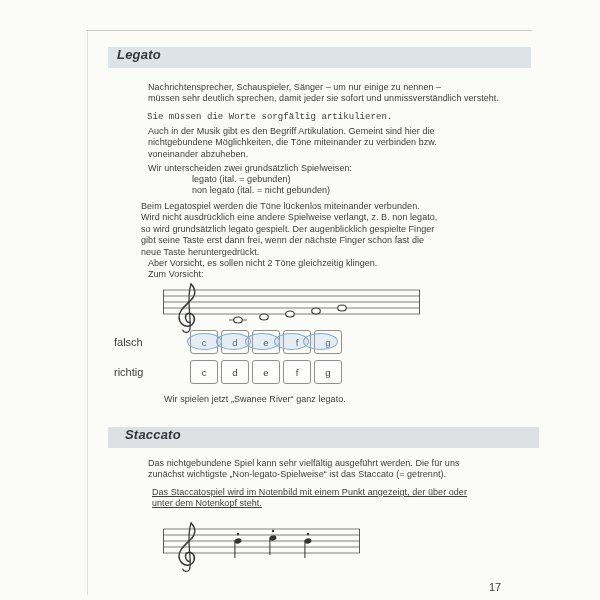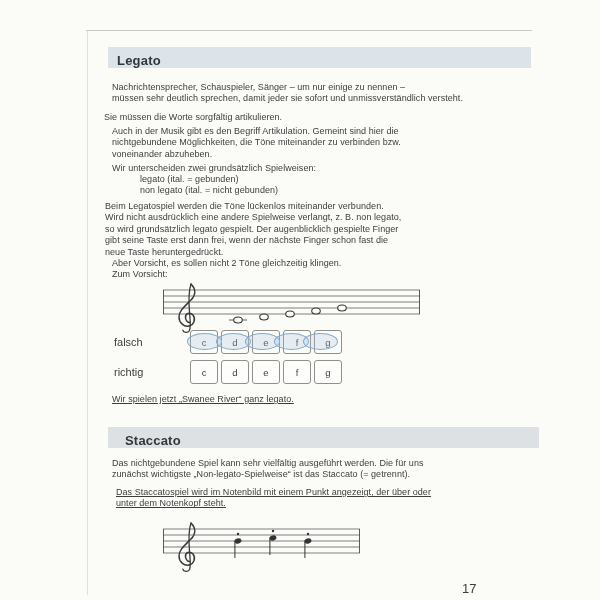--- a/index.html
+++ b/index.html
@@ -2,57 +2,57 @@
 <html><head>
 <meta charset="utf-8">
 <style>
   html,body{margin:0;padding:0;}
   body{
     width:600px;height:600px;position:relative;overflow:hidden;
     background:#fbfbf8;
     font-family:"Liberation Sans",sans-serif;color:#3d3d3d;
   }
   .abs{position:absolute;}
-  .para{font-size:9px;line-height:11.4px;white-space:pre-line;letter-spacing:0.05px;}
-  .hbar{width:414px;height:21px;display:flex;align-items:flex-end;padding-left:9px;}
+  .para{font-size:9px;line-height:11.4px;white-space:pre-line;letter-spacing:0.05px;margin-left:36px;}
+  .hbar{width:414px;height:21px;display:flex;align-items:flex-start;padding-left:9px;font-style:italic;}
   .hbar span{font-size:13px;font-weight:bold;color:#33373c;letter-spacing:0.2px;}
   .edge{background:#c9c9c5;}
   .krow{display:flex;gap:3px;}
   .key{
     width:26px;height:22px;border:1px solid #8f8f8c;border-radius:3px;
     background:#fdfdfb;display:flex;align-items:center;justify-content:center;
     font-size:9.5px;color:#3d3d3d;
   }
   .oval{
     position:absolute;width:33px;height:15px;top:3px;
     border:1px solid #86a9c5;border-radius:50%;
     background:rgba(168,197,221,0.28);
   }
   .rowlabel{font-size:11px;}
-  .pagenum{font-size:13px;}
+  .pagenum{font-size:11px;margin-left:27px;}
   svg{display:block;}
 </style>
 </head>
 <body>
 
 <div class="abs edge" style="left:86px;top:30px;width:446px;height:1px;"></div>
 <div class="abs edge" style="left:87px;top:30px;width:1px;height:565px;opacity:0.55;"></div>
 
 <div class="abs hbar" style="left:108px;top:47px;background:#dce4ea;">
   <span>Legato</span>
 </div>
 
 <div class="abs para" style="left:112px;top:82px;">Nachrichtensprecher, Schauspieler, Sänger – um nur einige zu nennen –
 müssen sehr deutlich sprechen, damit jeder sie sofort und unmissverständlich versteht.</div>
-<div class="abs para" style="left:104px;top:112px;">Sie müssen die Worte sorgfältig artikulieren.</div>
+<div class="abs para" style="left:111px;top:112px;font-family:Liberation Mono, monospace;">Sie müssen die Worte sorgfältig artikulieren.</div>
 <div class="abs para" style="left:112px;top:126px;">Auch in der Musik gibt es den Begriff Artikulation. Gemeint sind hier die
 nichtgebundene Möglichkeiten, die Töne miteinander zu verbinden bzw.
 voneinander abzuheben.</div>
 <div class="abs para" style="left:112px;top:163px;">Wir unterscheiden zwei grundsätzlich Spielweisen:</div>
-<div class="abs para" style="left:140px;top:174px;">legato (ital. = gebunden)
+<div class="abs para" style="left:156px;top:174px;">legato (ital. = gebunden)
 non legato (ital. = nicht gebunden)</div>
 <div class="abs para" style="left:105px;top:201px;">Beim Legatospiel werden die Töne lückenlos miteinander verbunden.
 Wird nicht ausdrücklich eine andere Spielweise verlangt, z. B. non legato,
 so wird grundsätzlich legato gespielt. Der augenblicklich gespielte Finger
 gibt seine Taste erst dann frei, wenn der nächste Finger schon fast die
 neue Taste heruntergedrückt.</div>
 <div class="abs para" style="left:112px;top:258px;">Aber Vorsicht, es sollen nicht 2 Töne gleichzeitig klingen.</div>
 <div class="abs para" style="left:112px;top:269px;">Zum Vorsicht:</div>
 
 <svg class="abs" style="left:163px;top:278px;" width="260" height="58" viewBox="0 0 260 58">
@@ -95,21 +95,21 @@
 
 <div class="abs rowlabel" style="left:114px;top:366px;">richtig</div>
 <div class="abs krow" style="left:190px;top:360px;">
   <div class="key">c</div>
   <div class="key">d</div>
   <div class="key">e</div>
   <div class="key">f</div>
   <div class="key">g</div>
 </div>
 
-<div class="abs para" style="left:112px;top:394px;text-decoration:underline;">Wir spielen jetzt „Swanee River“ ganz legato.</div>
+<div class="abs para" style="left:128px;top:394px;">Wir spielen jetzt „Swanee River“ ganz legato.</div>
 
 <div class="abs hbar" style="left:108px;top:427px;background:#dee1e4;padding-left:17px;">
   <span>Staccato</span>
 </div>
 
 <div class="abs para" style="left:112px;top:458px;">Das nichtgebundene Spiel kann sehr vielfältig ausgeführt werden. Die für uns
 zunächst wichtigste „Non-legato-Spielweise“ ist das Staccato (= getrennt).</div>
 <div class="abs para" style="left:116px;top:487px;text-decoration:underline;">Das Staccatospiel wird im Notenbild mit einem Punkt angezeigt, der über oder
 unter dem Notenkopf steht.</div>
 

